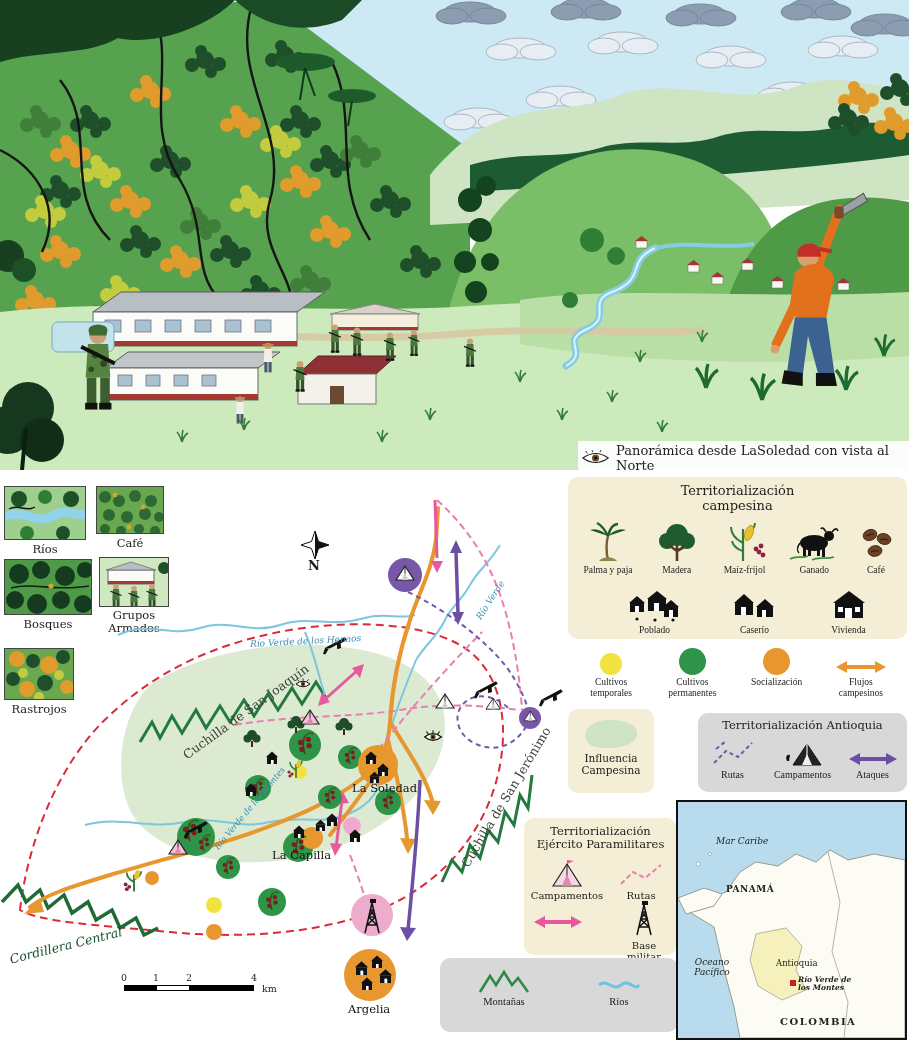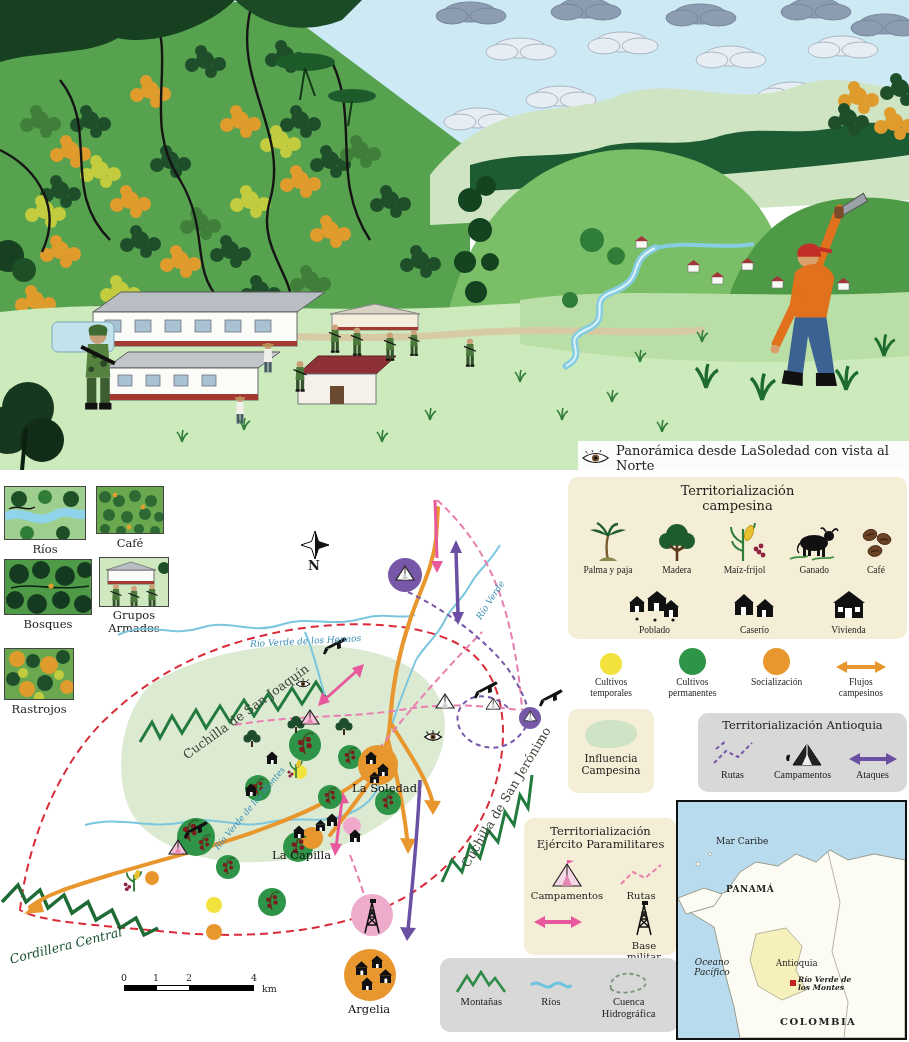--- a/index.html
+++ b/index.html
@@ -919,42 +919,34 @@
         <div class="ilabel" style="font-size:10.5px">Montañas</div>
       </div>
       <div class="item" style="width:60px">
         <div class="icn" style="height:26px">
           <svg width="44" height="18" viewBox="0 0 44 18">
             <path d="M2,9 C10,2 16,16 24,9 C32,2 38,16 42,9" stroke="#6cc4e0" stroke-width="3" fill="none"></path>
           </svg>
         </div>
         <div class="ilabel" style="font-size:10.5px">Ríos</div>
       </div>
-      <div class="item" style="width:86px">
-        <div class="icn" style="height:26px">
-          <svg width="46" height="24" viewBox="0 0 46 24">
-            <path d="M5,19 C2,9 14,2 26,4 C39,6 44,13 36,18 C28,23 11,25 5,19 Z" stroke="#7a957a" stroke-width="1.8" stroke-dasharray="4 3" fill="none"></path>
-          </svg>
-        </div>
-        <div class="ilabel wrap" style="font-size:10.5px;width:84px">Cuenca Hidrográfica</div>
-      </div>
     </div>
   </div>
 
   <div class="abs" style="left:676px;top:800px;width:231px;height:240px;border:2px solid #111;background:#b8dcee">
     <svg width="227" height="236" viewBox="0 0 227 236">
       <path d="M8,108 L30,96 L48,90 L62,70 L78,60 L100,64 L118,52 L138,60 L152,48 L170,58 L196,52 L227,58 L227,236 L62,236 L56,205 L44,160 L36,125 Z" fill="#fcfcf4" stroke="#9a9a8a" stroke-width="1"></path>
       <path d="M0,96 L26,86 L44,92 L36,104 L8,112 Z" fill="#fcfcf4" stroke="#9a9a8a" stroke-width="1"></path>
       <path d="M150,50 L162,100 L154,150 L170,200 L166,236" stroke="#b8b4a4" stroke-width="1" fill="none"></path>
       <circle cx="20" cy="62" r="2" fill="#fcfcf4" stroke="#9a9a8a" stroke-width="0.6"></circle>
       <circle cx="32" cy="52" r="1.6" fill="#fcfcf4" stroke="#9a9a8a" stroke-width="0.6"></circle>
       <path d="M78,132 L108,126 L124,144 L118,168 L128,188 L104,198 L80,184 L72,158 Z" fill="#f6f0bc" stroke="#b8b49a" stroke-width="1"></path>
       <rect x="112" y="178" width="6" height="6" fill="#c22222"></rect>
     </svg>
-    <span class="insetlbl" style="left:38px;top:34px;font-size:9px">Mar Caribe</span>
+    <span class="insetlbl" style="left:38px;top:34px;font-style:italic;font-size:9px">Mar Caribe</span>
     <span class="insetlbl" style="left:48px;top:82px;font-weight:bold;font-size:9px;letter-spacing:0.5px">PANAMÁ</span>
     <span class="insetlbl wrap" style="left:8px;top:155px;font-style:italic;font-size:9px;width:52px;display:inline-block">Oceano Pacífico</span>
     <span class="insetlbl" style="left:98px;top:156px;font-size:8.5px">Antioquia</span>
     <span class="insetlbl wrap" style="left:120px;top:174px;font-size:7.5px;font-weight:bold;font-style:italic;width:58px;display:inline-block;text-align:left">Río Verde de los Montes</span>
     <span class="insetlbl" style="left:102px;top:214px;font-weight:bold;font-size:10px;letter-spacing:1.5px">COLOMBIA</span>
   </div>
 
 </div>
 
 </body></html>

